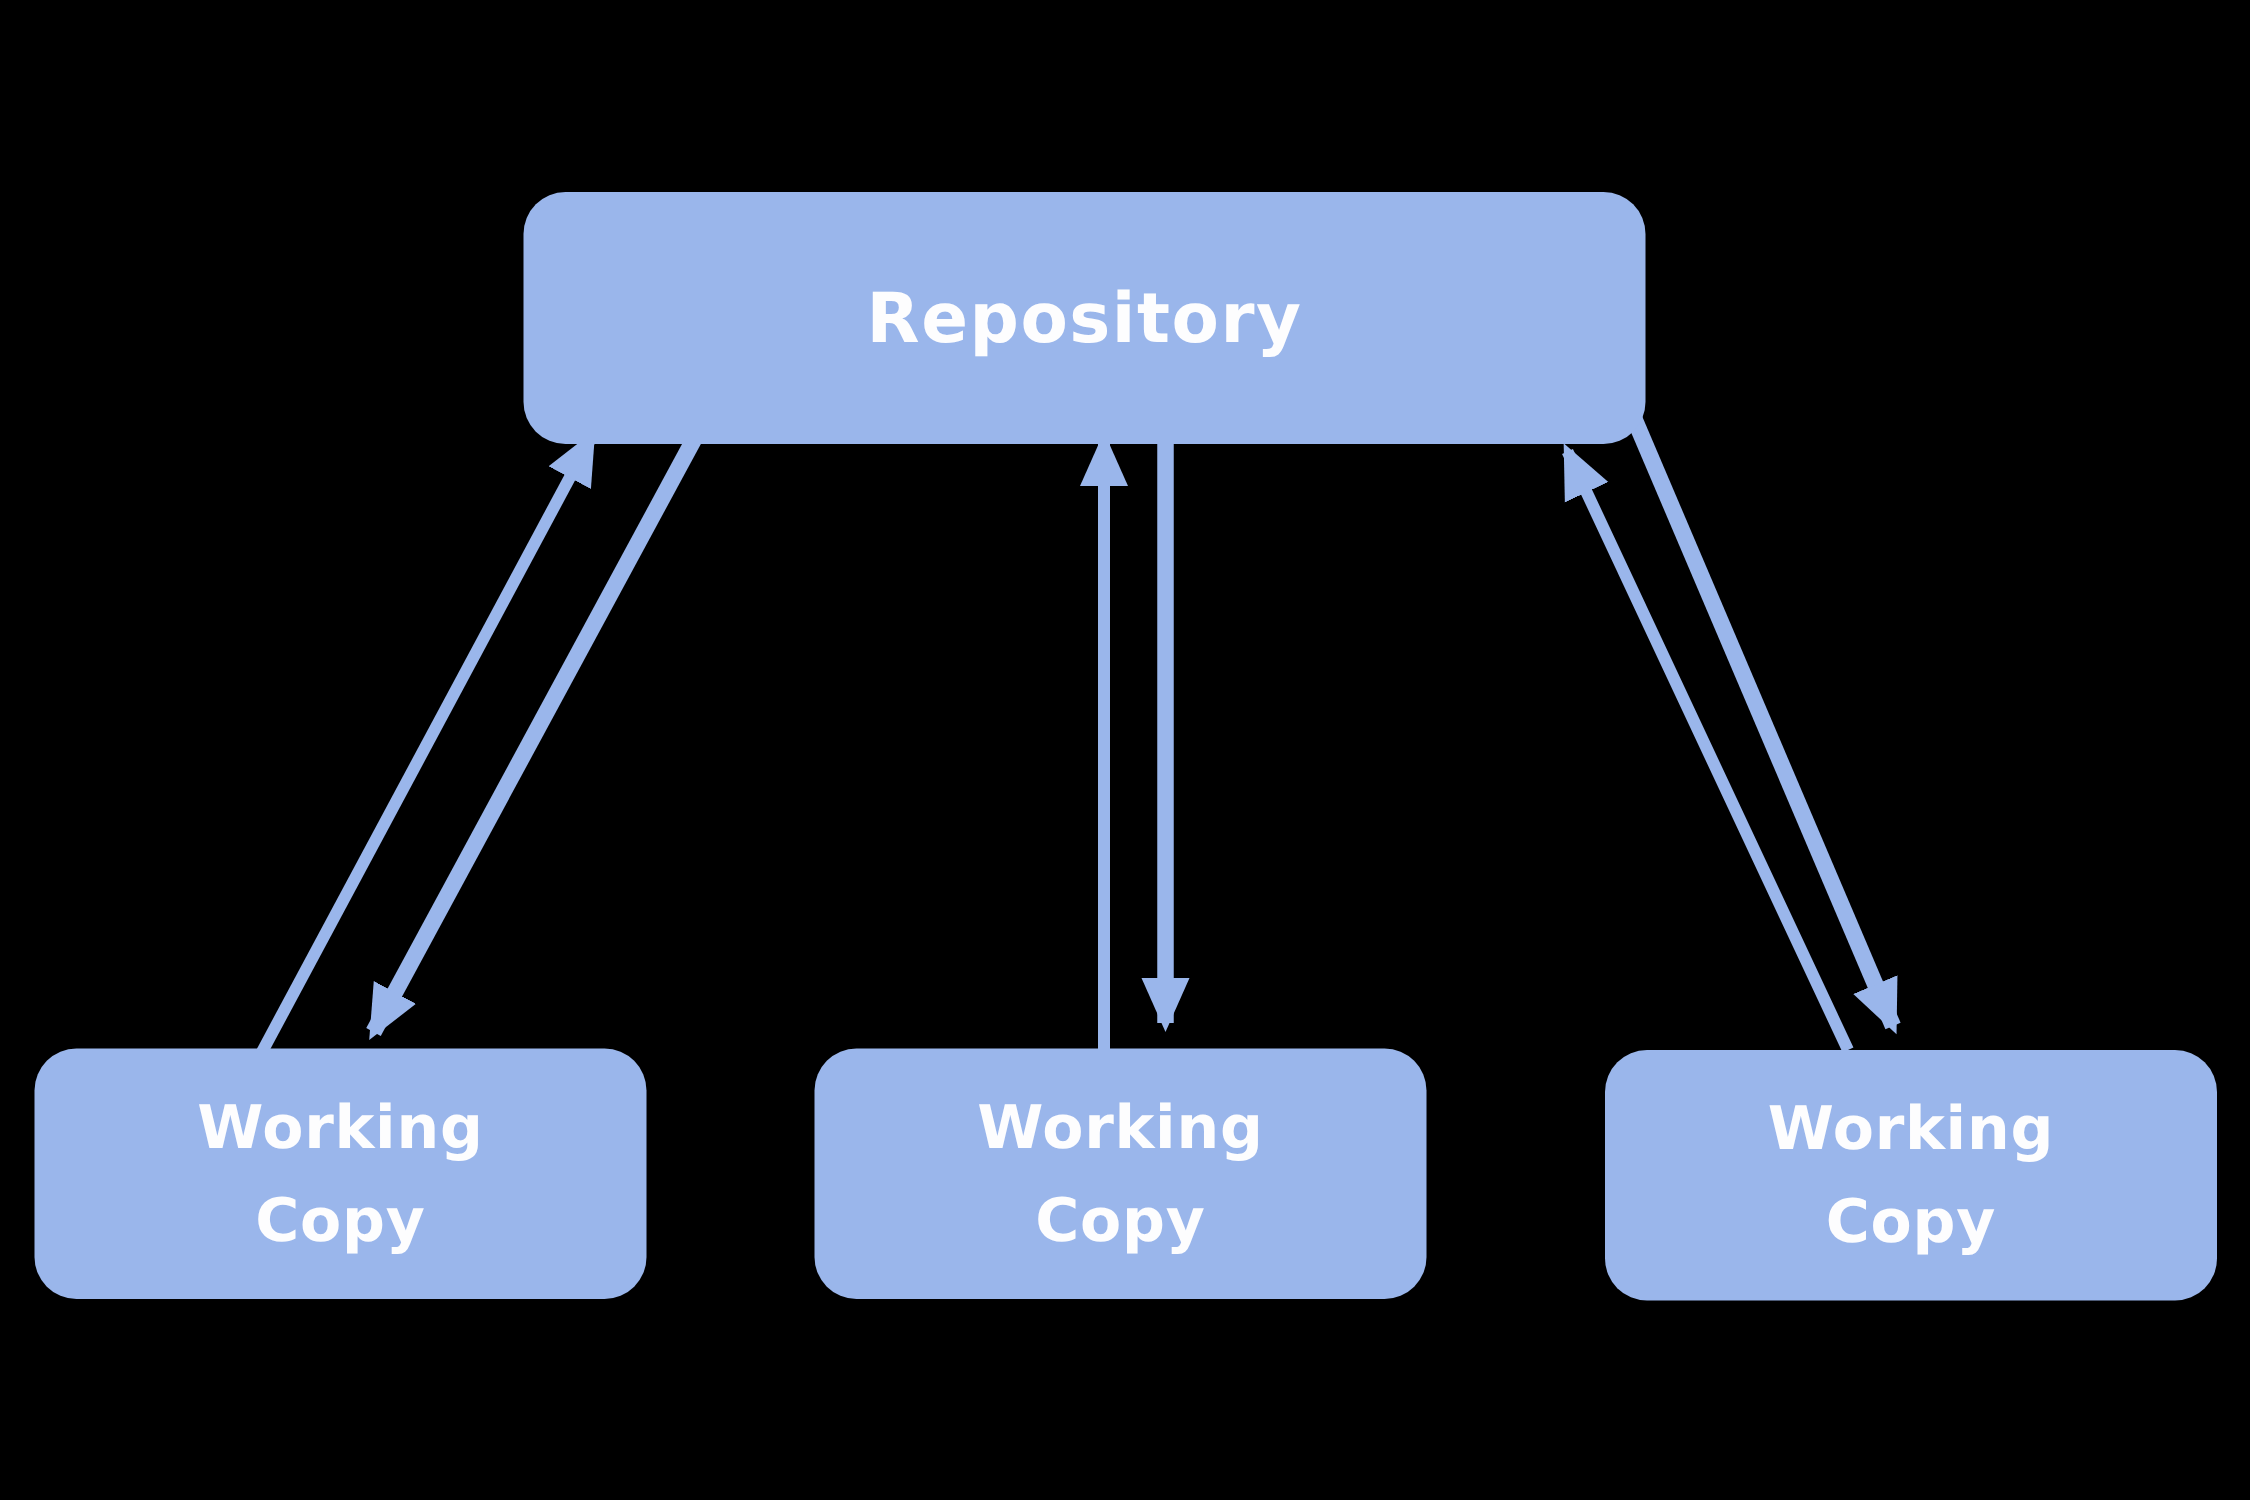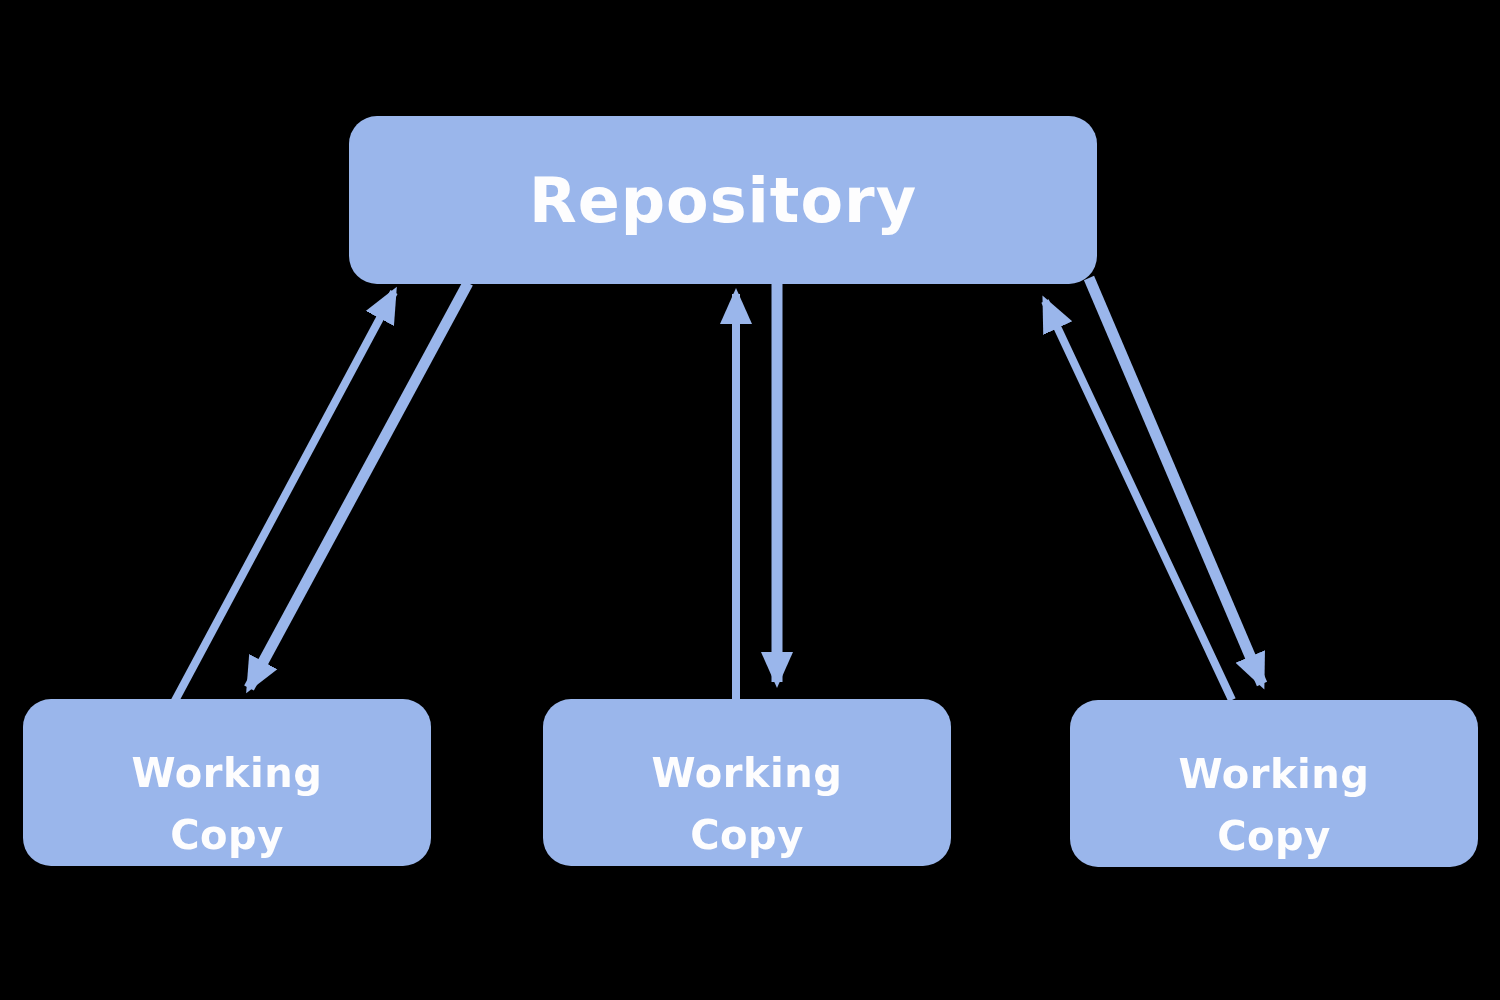--- a/index.html
+++ b/index.html
@@ -43,34 +43,33 @@
     justify-content: center;
     color: var(--label);
     font-weight: bold;
   }
   .node-label {
     white-space: pre-line;
     text-align: center;
   }
   .repo {
     left: 349px;
-    top: 116px;
+    top: 128px;
     width: 748px;
     height: 168px;
-    font-size: 62px;
+    font-size: 46px;
     letter-spacing: 1px;
   }
   .wc {
     top: 699px;
     width: 408px;
     height: 167px;
     font-size: 40px;
     line-height: 1.55;
     letter-spacing: 0.5px;
-    align-items: flex-end;
   }
   .wc1 { left: 23px; }
   .wc2 { left: 543px; }
   .wc3 { left: 1070px; top: 700px; }
 </style>
 </head>
 <body>
 
 <div class="canvas">
 

